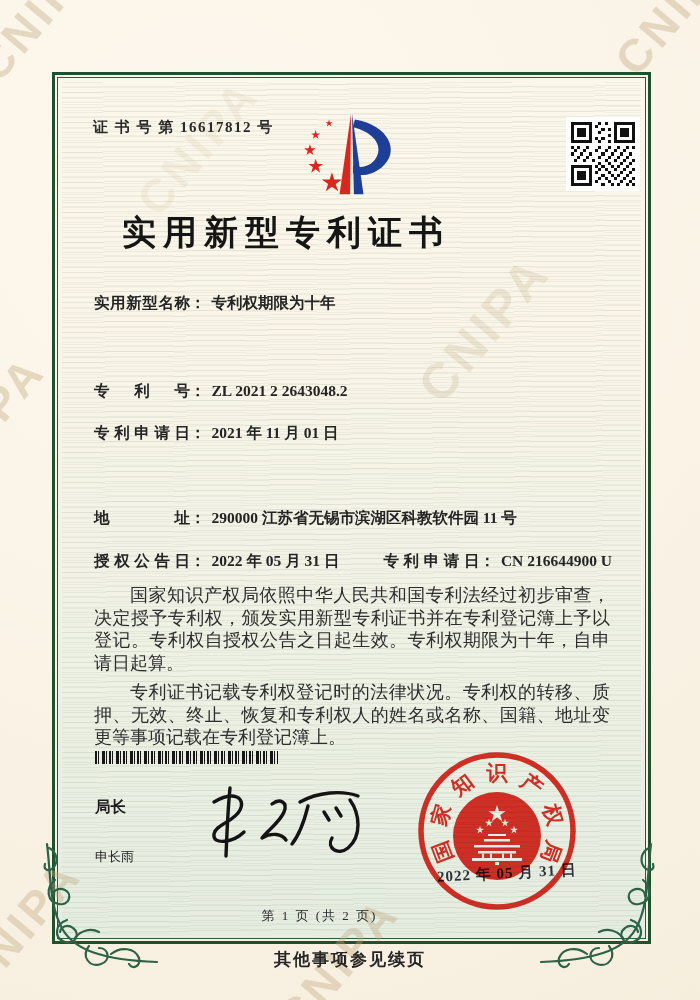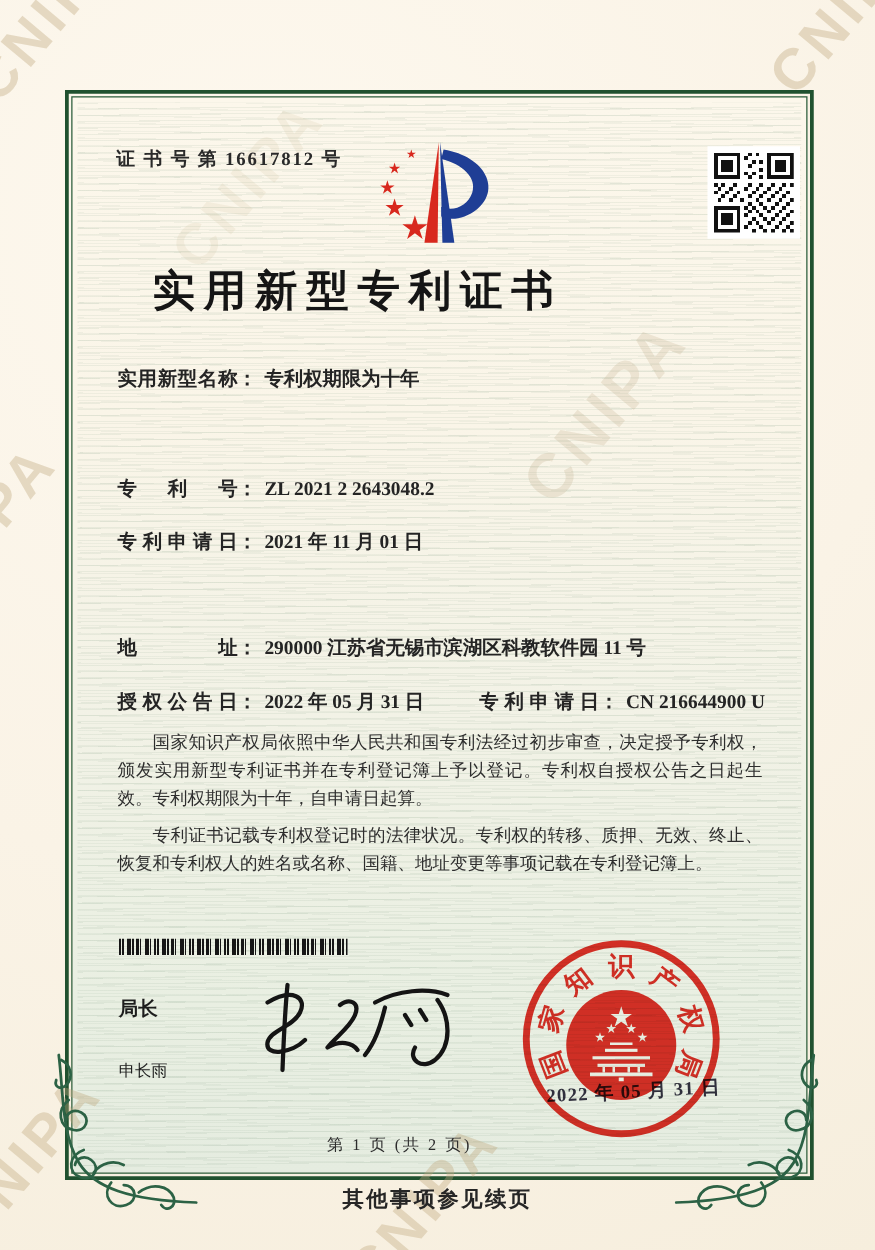--- a/index.html
+++ b/index.html
@@ -26,21 +26,21 @@
   .cert-no{left:93px;top:118px;font-size:15px;letter-spacing:1.5px;font-weight:600;color:#2a2a2a;}
   .logo{left:288px;top:110px;}
   .qr{left:566px;top:117px;width:74px;height:74px;background:#fff;padding:5px;box-sizing:border-box;}
   .title{left:0;top:210px;width:572px;text-align:center;font-size:34px;font-weight:bold;
          letter-spacing:7px;color:#151515;}
   .field-row{left:94px;white-space:nowrap;font-size:15.5px;font-weight:600;color:#242424;}
   .f-label{display:inline-block;width:96px;text-align:justify;text-align-last:justify;}
   .f-colon{display:inline-block;margin:0 2px 0 0;}
   .f-value{display:inline-block;margin-left:4px;}
   .f-pair2{display:inline-block;margin-left:44px;}
-  .paras{left:94px;top:584px;width:516px;font-size:14px;line-height:22.5px;
+  .paras{left:94px;top:584px;width:516px;font-size:18px;line-height:22.5px;
          color:#2e2e2e;text-align:justify;z-index:4;}
   .paras p{margin:0 0 7px 0;text-indent:2em;}
   .barcode{left:95px;top:751px;width:183px;height:13px;
          background:repeating-linear-gradient(90deg,#161616 0 2px,rgba(0,0,0,0) 2px 3px,
            #161616 3px 4px,rgba(0,0,0,0) 4px 7px,#161616 7px 10px,rgba(0,0,0,0) 10px 11px,
            #161616 11px 12px,rgba(0,0,0,0) 12px 14px);}
   .signer-title{left:95px;top:797px;font-size:15.5px;font-weight:600;color:#1d1d1d;text-align:center;}
   .signer-name{left:95px;top:848px;font-size:13px;font-weight:400;color:#1d1d1d;}
   .signature{left:200px;top:778px;z-index:5;}
   .flourish{z-index:6;}

